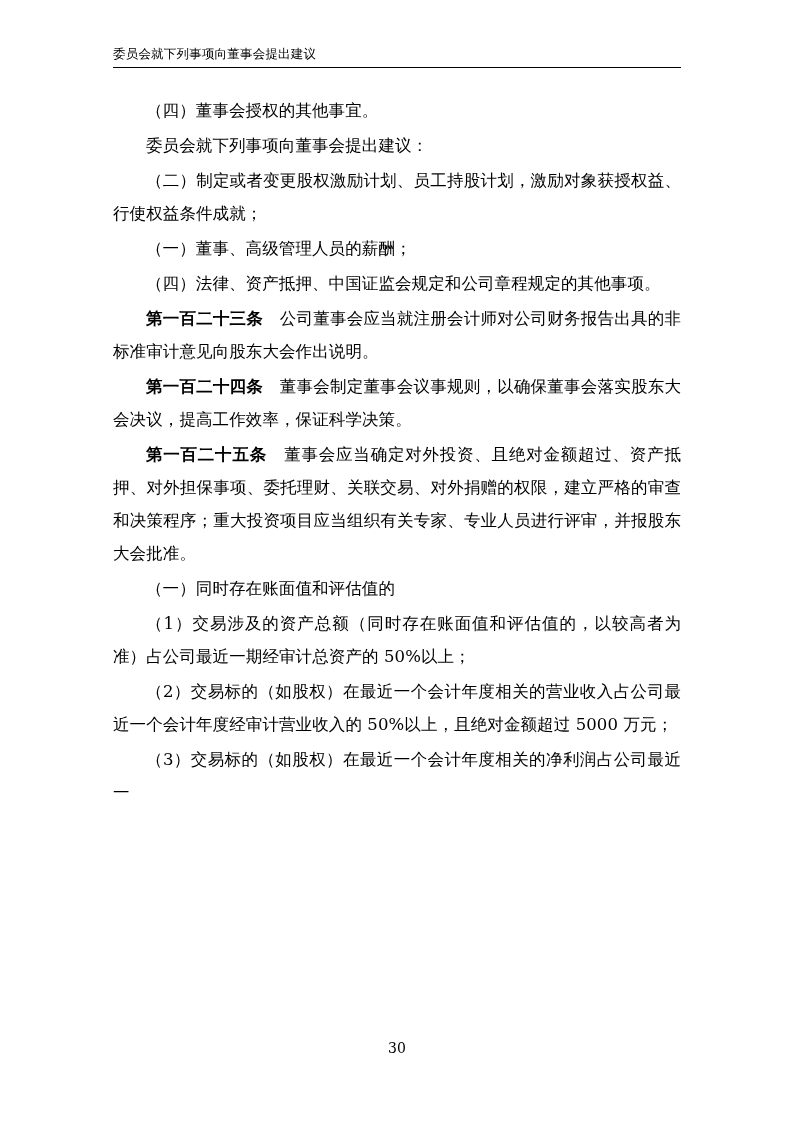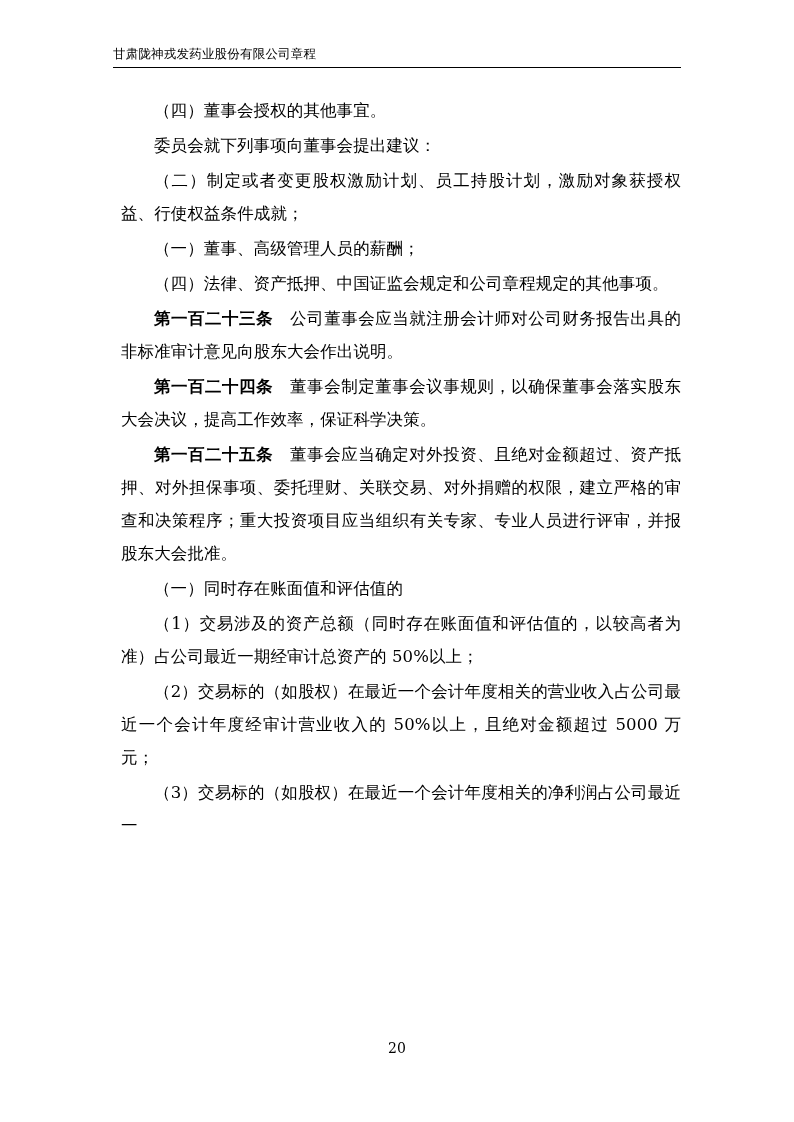--- a/index.html
+++ b/index.html
@@ -30,21 +30,21 @@
     letter-spacing: 0.2px;
     padding-bottom: 4px;
     white-space: nowrap;
   }
   .header-rule {
     border-bottom: 1px solid #000000;
     width: 100%;
     margin-bottom: 26px;
   }
   .body-text p {
-    margin: 0 0 2px 8px;
+    margin: 0 0 2px 0;
     font-size: 16.5px;
     line-height: 2.0;
     text-align: justify;
     text-justify: inter-ideograph;
     letter-spacing: 0.1px;
   }
   .indent {
     text-indent: 2em;
   }
   .art-title {
@@ -60,21 +60,21 @@
     font-family: "DejaVu Serif", "Liberation Serif", serif;
   }
 </style>
 </head>
 <body>
 
 <div class="page">
 
   <div class="content">
 
-    <div class="header">甘肃陇神戎发药业股份有限公司章程</div>
+    <div class="header">委员会就下列事项向董事会提出建议</div>
     <div class="header-rule"></div>
 
     <div class="body-text">
       <p class="indent"><span>（四）董事会授权的其他事宜。</span></p>
       <p class="indent"><span>委员会就下列事项向董事会提出建议：</span></p>
       <p class="indent"><span>（二）制定或者变更股权激励计划、员工持股计划，激励对象获授权益、行使权益条件成就；</span></p>
       <p class="indent"><span>（一）董事、高级管理人员的薪酬；</span></p>
       <p class="indent"><span>（四）法律、资产抵押、中国证监会规定和公司章程规定的其他事项。</span></p>
 
 
@@ -85,15 +85,15 @@
       <p class="indent"><span class="art-title">第一百二十五条</span><span>　董事会应当确定对外投资、且绝对金额超过、资产抵押、对外担保事项、委托理财、关联交易、对外捐赠的权限，建立严格的审查和决策程序；重大投资项目应当组织有关专家、专业人员进行评审，并报股东大会批准。</span></p>
 
       <p class="indent"><span>（一）同时存在账面值和评估值的</span></p>
       <p class="indent"><span>（1）交易涉及的资产总额（同时存在账面值和评估值的，以较高者为准）占公司最近一期经审计总资产的 50%以上；</span></p>
       <p class="indent"><span>（2）交易标的（如股权）在最近一个会计年度相关的营业收入占公司最近一个会计年度经审计营业收入的 50%以上，且绝对金额超过 5000 万元；</span></p>
       <p class="indent"><span>（3）交易标的（如股权）在最近一个会计年度相关的净利润占公司最近一</span></p>
     </div>
 
   </div>
 
-  <div class="footer">20</div>
+  <div class="footer">30</div>
 
 </div>
 
 </body></html>

